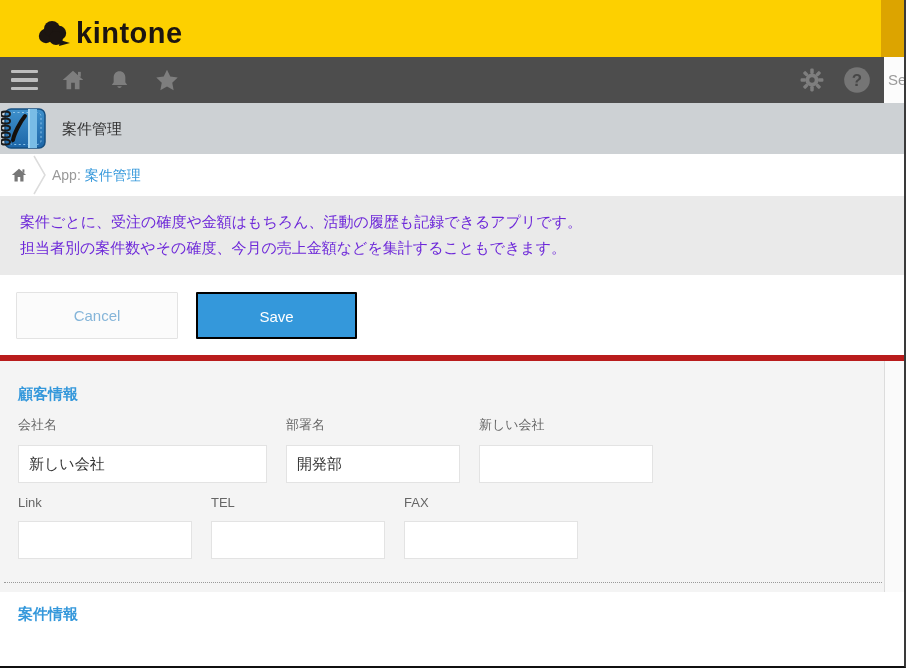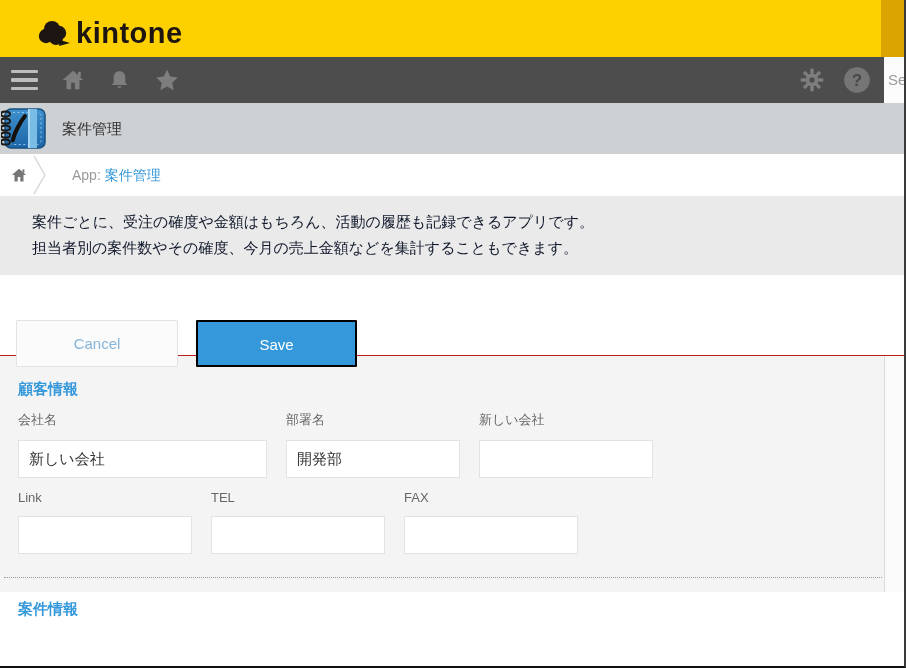--- a/index.html
+++ b/index.html
@@ -29,34 +29,34 @@
 
   
   .appheader { height:51px; background:#CDD1D4; position:relative; }
   .app-icon { position:absolute; left:1px; top:3px; }
   .app-title { position:absolute; left:62px; top:17px; font-size:15px; color:#333; }
 
   
   .breadcrumb { height:42px; background:#FFFFFF; position:relative; display:flex; align-items:center; }
   .bc-home { position:absolute; left:10px; top:12px; cursor:pointer; }
   .bc-chevron { position:absolute; left:31px; top:0; }
-  .bc-text { position:absolute; left:72px; top:13px; font-size:14px; color:#999; }
+  .bc-text { position:absolute; left:52px; top:13px; font-size:14px; color:#999; }
   .bc-link { color:#3598DB; text-decoration:none; cursor:pointer; }
 
   
-  .description { height:79px; background:#EAEAEA; padding:13px 0 0 32px; font-size:15px; color:#0f172a; line-height:26px; }
+  .description { height:79px; background:#EAEAEA; padding:13px 0 0 20px; font-size:15px; color:#6d28d9; line-height:26px; }
 
   
   .actions { height:80px; background:#FFFFFF; position:relative; }
-  .btn { position:absolute; top:17px; height:47px; font-size:15px; text-align:center; line-height:45px; cursor:pointer; border-radius:1px;margin-top:28px; }
+  .btn { position:absolute; top:17px; height:47px; font-size:15px; text-align:center; line-height:45px; cursor:pointer; border-radius:1px; }
   .btn-cancel { left:16px; width:162px; background:#FBFBFB; border:1px solid #E3E3E3; color:#85B5D9; }
   .btn-save { left:196px; width:161px; background:#3498DB; border:2px solid #000000; color:#FFFFFF; }
 
   
-  .lower { display:flex; height:237px; border-top:1px solid #b91c1c; }
+  .lower { display:flex; height:237px; border-top:6px solid #b91c1c; }
   .form-content { width:885px; background:#F4F4F4; border-right:1px solid #DCDCDC; padding:24px 0 0 18px; }
   .gutter { flex:1; background:#FAFAFA; }
   .section-title { font-size:15px; font-weight:bold; color:#3598DB; }
   .frow { display:flex; gap:19px; margin-top:12px; }
   .field { display:flex; flex-direction:column; }
   .field label { font-size:13px; color:#666; margin-bottom:11px; }
   .field input { height:38px; border:1px solid #E3E3E3; background:#FFFFFF; font-size:15px; color:#333;
                  padding:0 10px; font-family:"Liberation Sans","DejaVu Sans",sans-serif; outline:none; }
   .w-lg { width:249px; } .w-md { width:174px; }
   .dotted-divider { border-top:1px dotted #9A9A9A; margin:23px 2px 0 -14px; }

